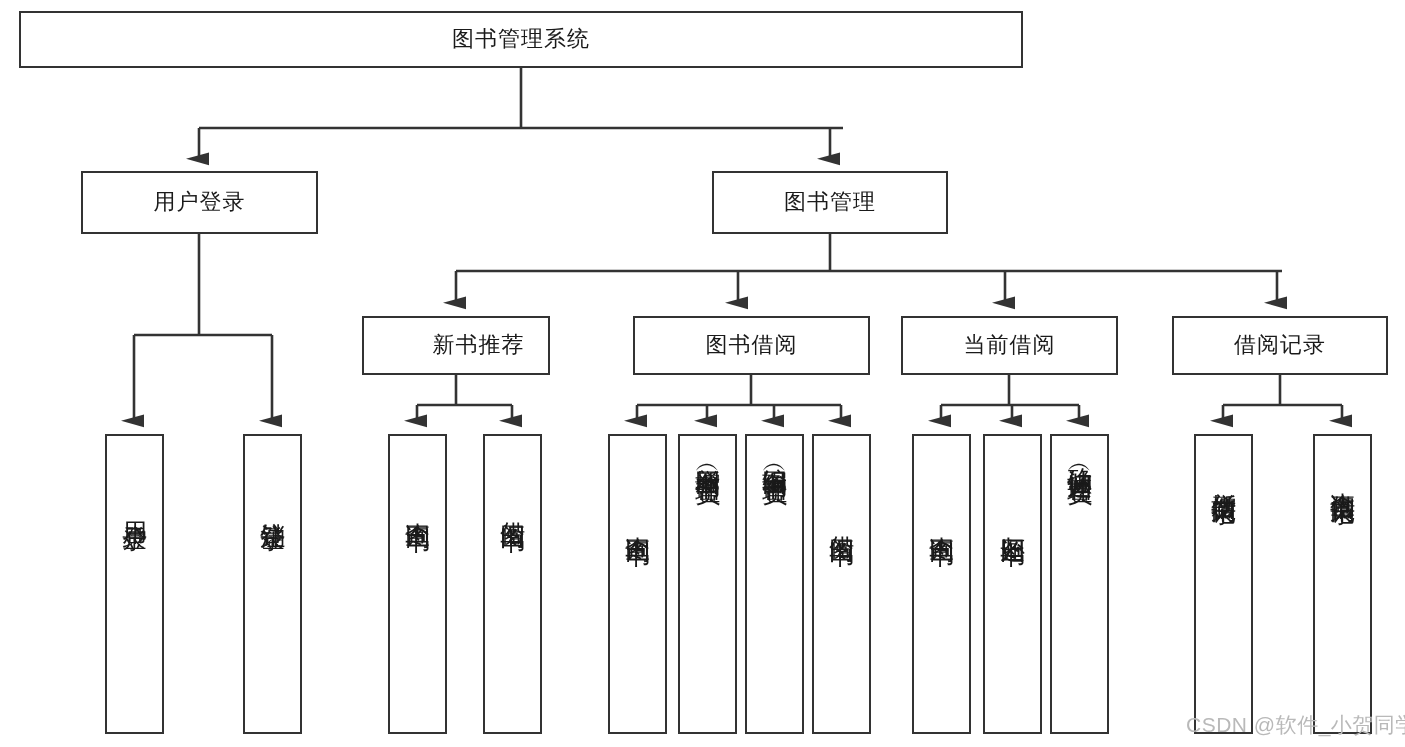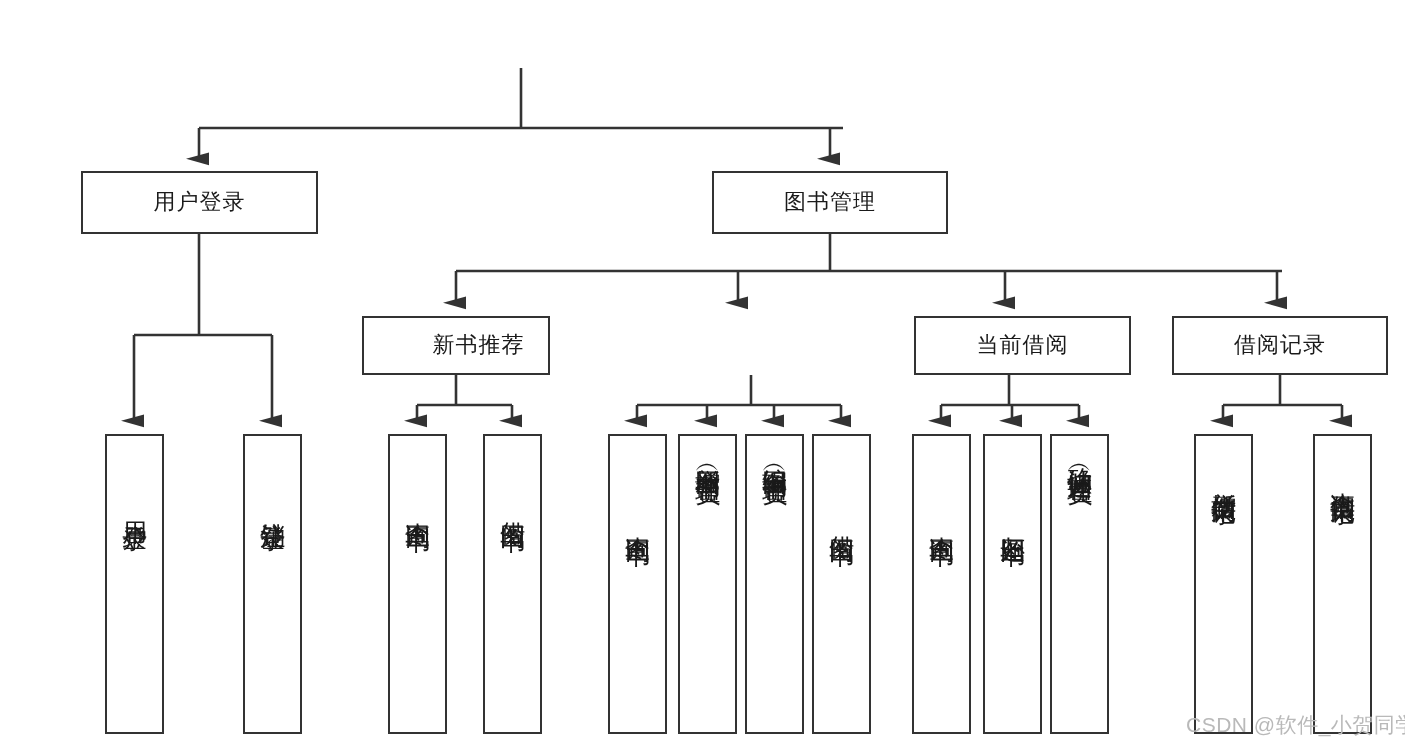--- a/index.html
+++ b/index.html
@@ -125,32 +125,38 @@
       <path d="M1012,405 L1012,420" marker-end="url(#arrow)"></path>
       <path d="M1079,405 L1079,420" marker-end="url(#arrow)"></path>
 
       <path d="M1280,375 L1280,405"></path>
       <path d="M1223,405 L1342,405"></path>
       <path d="M1223,405 L1223,420" marker-end="url(#arrow)"></path>
       <path d="M1342,405 L1342,420" marker-end="url(#arrow)"></path>
     </g>
   </svg>
 
+  <div class="node horiz" style="left:19px; top:11px; width:1004px; height:57px;">
+    <span class="label">图书管理系统</span>
+  </div>
 
   <div class="node horiz" style="left:81px; top:171px; width:237px; height:63px;">
     <span class="label">用户登录</span>
   </div>
   <div class="node horiz" style="left:712px; top:171px; width:236px; height:63px;justify-content:center;">
     <span class="label">图书管理</span>
   </div>
 
   <div class="node horiz" style="left:362px; top:316px; width:188px; height:59px;padding-left:45px;">
     <span class="label">新书推荐</span>
   </div>
-  <div class="node horiz" style="left:901px; top:316px; width:217px; height:59px;margin-left:13px;">
+  <div class="node horiz" style="left:633px; top:316px; width:237px; height:59px;">
+    <span class="label">图书借阅</span>
+  </div>
+  <div class="node horiz" style="left:901px; top:316px; width:217px; height:59px;">
     <span class="label">当前借阅</span>
   </div>
   <div class="node horiz" style="left:1172px; top:316px; width:216px; height:59px;">
     <span class="label">借阅记录</span>
   </div>
 
   <div class="node vert mid" style="left:105px; top:434px; width:59px; height:300px;">
     <span class="label">用户登录</span>
   </div>
   <div class="node vert mid" style="left:243px; top:434px; width:59px; height:300px;">

